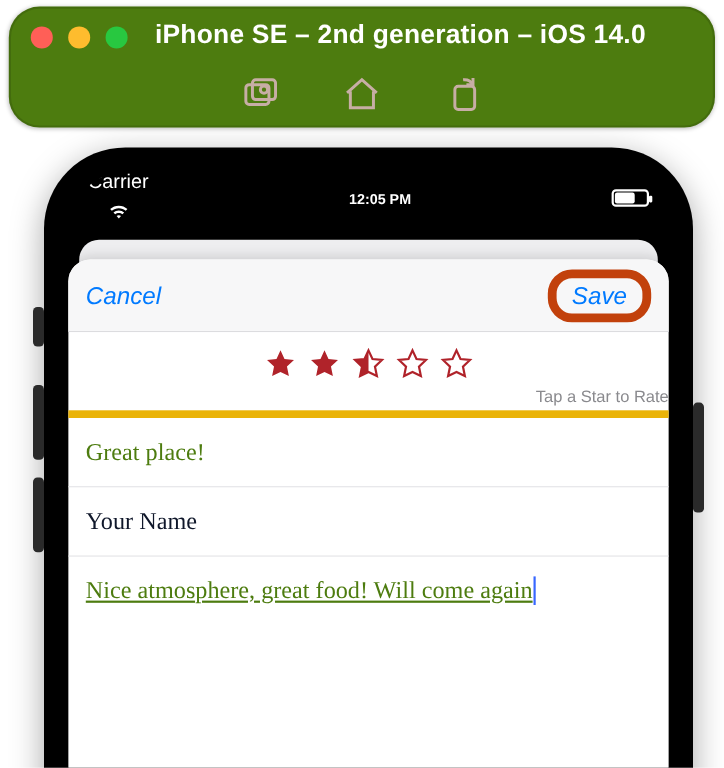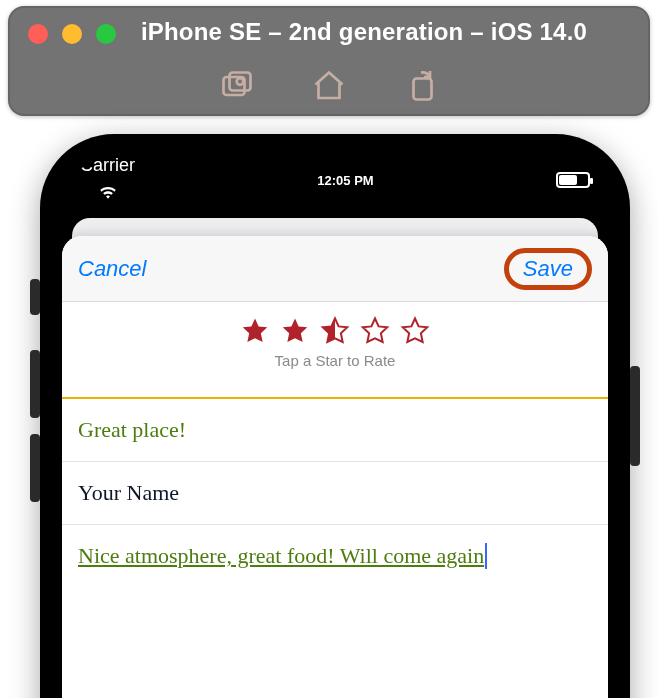--- a/index.html
+++ b/index.html
@@ -10,22 +10,22 @@
     font-family: -apple-system, BlinkMacSystemFont, "Helvetica Neue", Arial, sans-serif;
     overflow: hidden;
     position: relative;
   }
 
   
   .sim-window {
     position: absolute;
     top: 6px; left: 8px; right: 8px;
     height: 110px;
-    background: #737373;
-    border-radius: 16px;
+    background: #4d7c0f;
+    border-radius: 28px;
     box-shadow: inset 0 0 0 2px rgba(0,0,0,.12),
                 0 1px 4px rgba(0,0,0,.25);
   }
   .traffic { position: absolute; top: 18px; left: 20px; display: flex; gap: 14px; }
   .traffic .dot { width: 20px; height: 20px; border-radius: 50%; }
   .dot.red    { background: #ff5f57; }
   .dot.yellow { background: #febc2e; }
   .dot.green  { background: #28c840; }
   .sim-title {
     position: absolute; top: 12px; left: 0; right: 0;
@@ -138,31 +138,31 @@
     background: #f7f7f8;
     border-radius: 20px 20px 0 0;
     border-bottom: 1px solid #d9d9dc;
     font-style: italic;
   }
   .nav .link {
     color: #007aff;
     font-size: 22px;
   }
   .save-pill {
-    border: 5px solid #c2410c;
+    border: 8px solid #c2410c;
     border-radius: 22px;
     padding: 3px 14px;
     display:flex; align-items:flex-start;
   }
 
   
   .rating {
-    text-align: center;
-    padding: 14px 0 28px;
-    border-bottom: 2px solid #eab308;
+    text-align: right;
+    padding: 14px 0 4px;
+    border-bottom: 7px solid #eab308;
   }
   .stars { display:flex; justify-content:center; gap:10px; }
   .star { width:30px; height:30px; color:#b0232a; }
   .star.empty { color:#b0232a; }
   .rating-hint {
     margin-top: 6px;
     color: #8a8a8e;
     font-size: 15px;
   }
 

